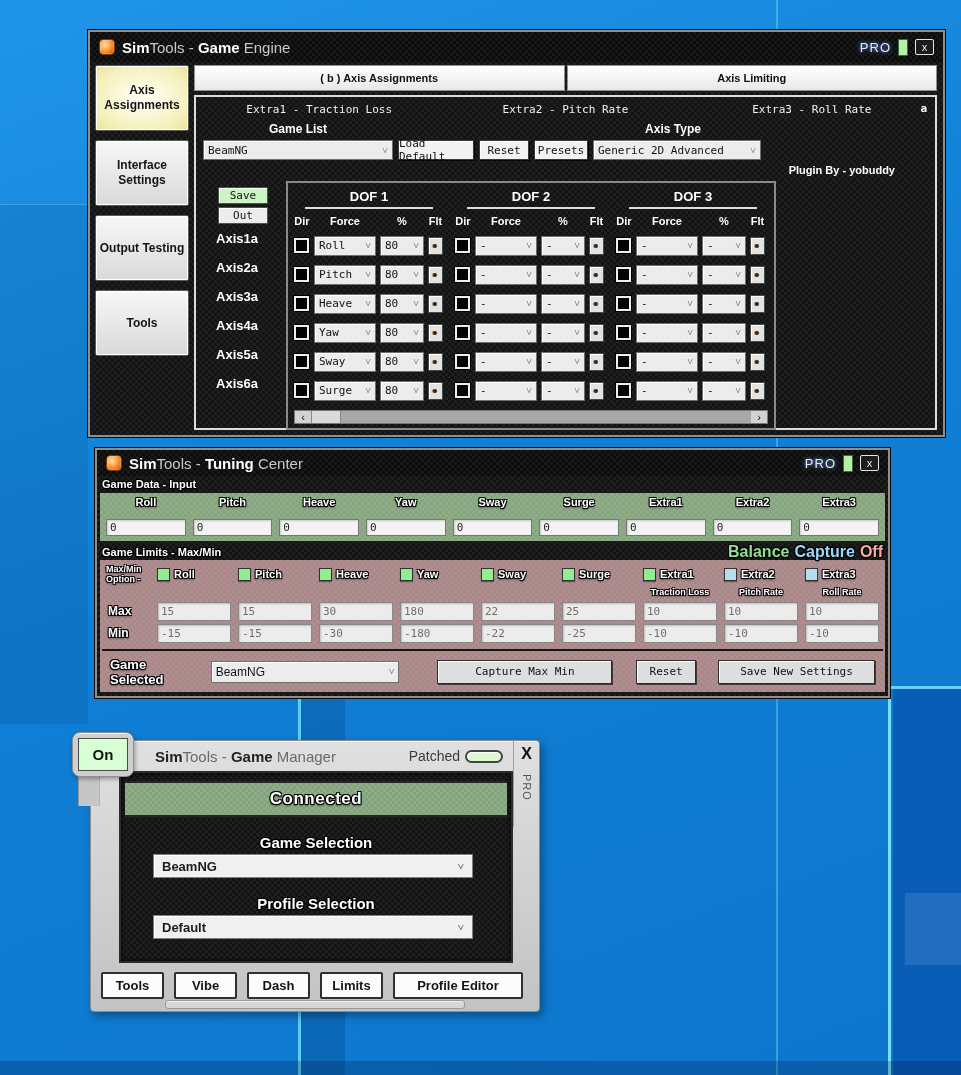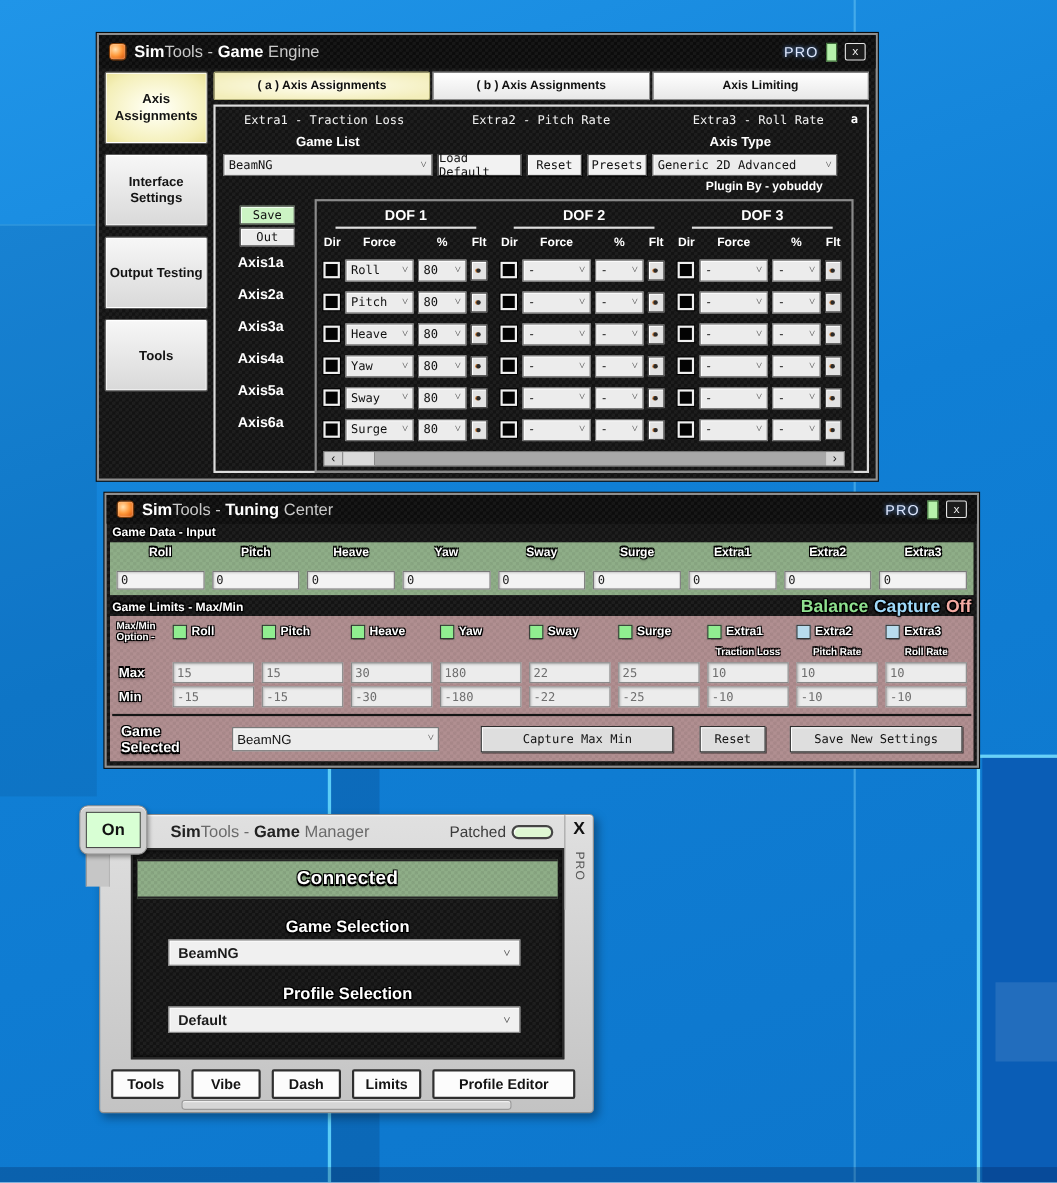--- a/index.html
+++ b/index.html
@@ -39,21 +39,21 @@
   .title-text { font-size: 15px; color: #c9c9c9; white-space: pre; }
   .title-text span { white-space: pre; }
   .tt-b { font-weight: bold; color: #fff; }
   .tb-right { margin-left: auto; display: flex; align-items: center; gap: 7px; }
   .pro-label { font-size: 13px; color: #dfe9ff; letter-spacing: 1px; text-shadow: 0 0 4px #6fa8ff; }
   .led { width: 10px; height: 17px; background: #b6f1ab; border: 1px solid #3c6b38; }
   .close-sq { width: 19px; height: 16px; border: 1px solid #e6e6e6; background: #1c1c1c; color: #f2f2f2;
     font: 10px "DejaVu Sans Mono", monospace; display: flex; align-items: center; justify-content: center; border-radius: 2px; }
 
   
-  #engine { left: 88px; top: 30px; width: 710px; height: 407px; border: 2px solid #8f8f8f; box-shadow: 0 0 0 1px #0a0a0a; }
+  #engine { left: 88px; top: 30px; width: 857px; height: 407px; border: 2px solid #8f8f8f; box-shadow: 0 0 0 1px #0a0a0a; }
   .engine-body { position: relative; height: 373px; }
   .sidebar { position: absolute; left: 5px; top: 3px; width: 94px; display: flex; flex-direction: column; gap: 9px; }
   .side-btn { height: 66px; border: 1px solid #5a5a5a; border-radius: 2px;
     background: linear-gradient(#f7f7f7,#d9d9d9); box-shadow: inset 0 0 0 1px #fff;
     font-size: 12px; font-weight: bold; color: #141414; display: flex; align-items: center; justify-content: center;
     text-align: center; line-height: 1.25; padding: 2px; }
   .side-btn.active { background: radial-gradient(ellipse at 50% 50%, #fffff2 10%, #f4efb8 75%, #eae297 100%); }
 
   .tabs { position: absolute; left: 104px; top: 3px; right: 6px; height: 26px; display: flex; gap: 2px; }
   .tab { flex: 1; border: 1px solid #8e8e8e; background: linear-gradient(#ffffff,#e8e8e8);
@@ -216,21 +216,20 @@
     </span>
   </div>
   <div class="engine-body">
     <div class="sidebar">
       <div class="side-btn active">Axis Assignments</div>
       <div class="side-btn">Interface Settings</div>
       <div class="side-btn">Output Testing</div>
       <div class="side-btn">Tools</div>
     </div>
     <div class="tabs">
-      <div class="tab active">( a ) Axis Assignments</div>
       <div class="tab">( b ) Axis Assignments</div>
       <div class="tab">Axis Limiting</div>
     </div>
     <div class="main-panel carbon">
       <div class="extras-row mono">
         <span class="ex">Extra1 - Traction Loss</span>
         <span class="ex">Extra2 - Pitch Rate</span>
         <span class="ex">Extra3 - Roll Rate</span>
         <span class="corner-a">a</span>
       </div>

